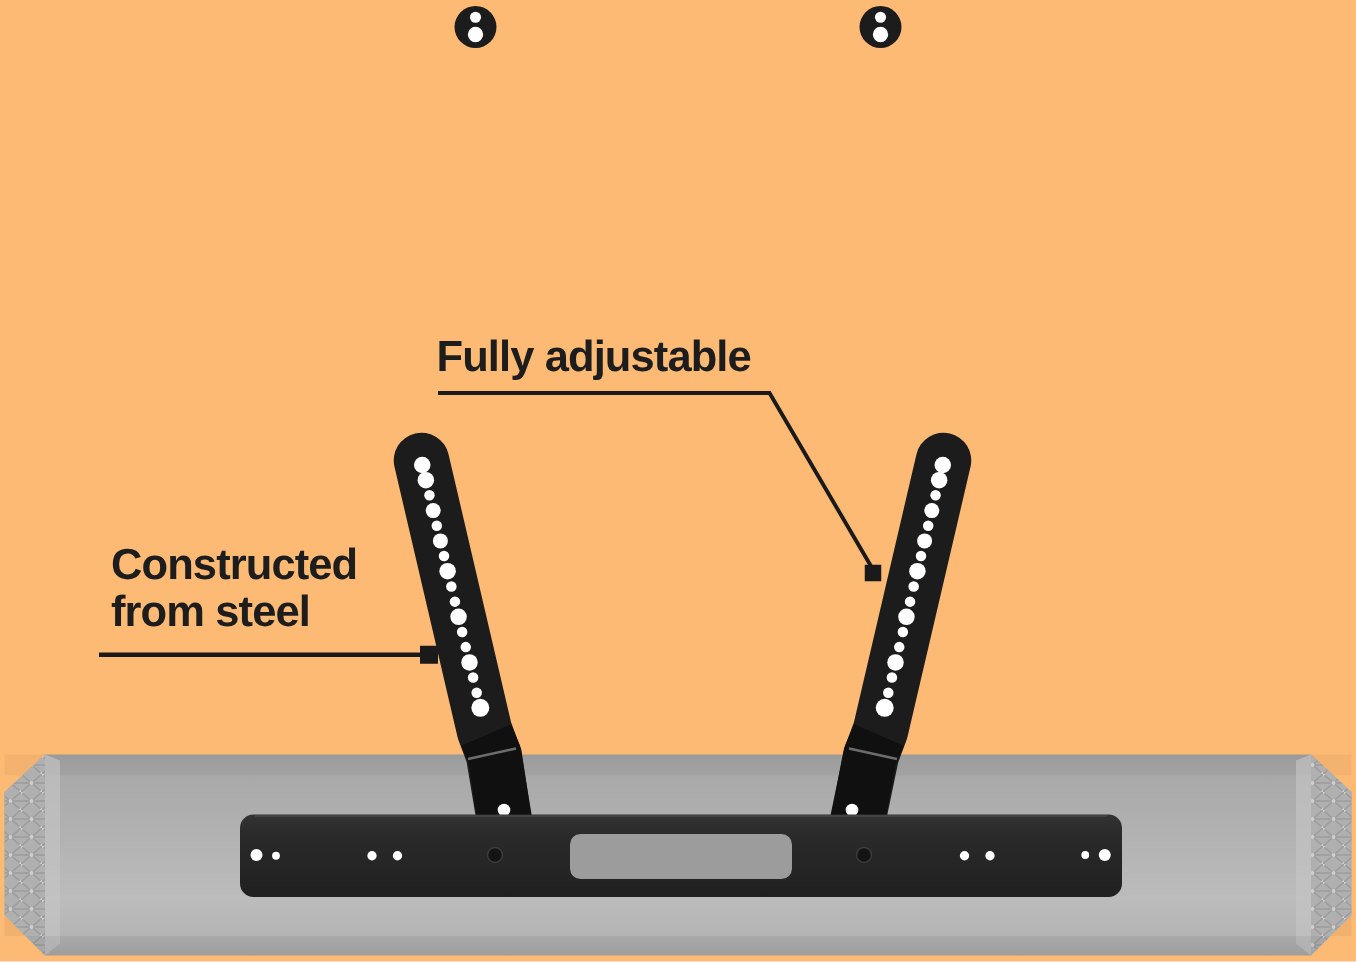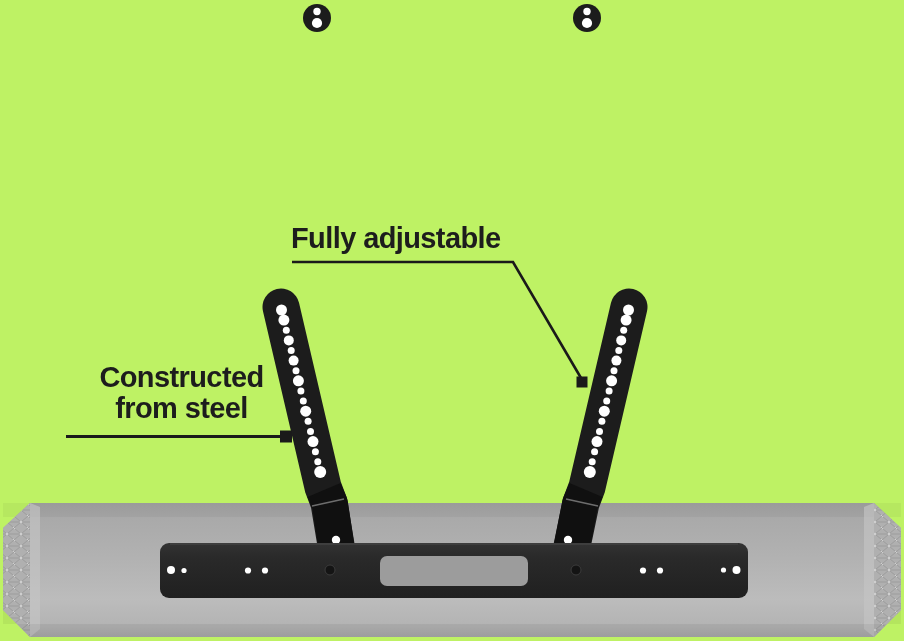--- a/index.html
+++ b/index.html
@@ -1,26 +1,26 @@
 <!DOCTYPE html>
 <html><head>
 <meta charset="utf-8">
 <style>
   html,body{margin:0;padding:0;background:#fff;}
   .stage{
-    position:relative;width:904px;height:641px;background:#bef264;overflow:hidden;
+    position:relative;width:904px;height:641px;background:#fdba74;overflow:hidden;
     font-family:"Liberation Sans","DejaVu Sans",sans-serif;
   }
   .stage svg{position:absolute;left:0;top:0;}
   .callout-label{
     position:absolute;font-weight:700;font-size:29px;line-height:31px;
     color:#1d1d1d;letter-spacing:-0.6px;white-space:pre-line;
   }
   .label-fully{left:291px;top:223px;}
-  .label-steel{left:74px;top:362px;width:215px;text-align:center;}
+  .label-steel{left:74px;top:362px;width:215px;}
 </style>
 </head>
 <body>
 
 <div class="stage">
 
   <svg width="904" height="641" viewBox="0 0 904 641">
     <defs>
       <linearGradient id="barGrad" x1="0" y1="0" x2="0" y2="1">
         <stop offset="0" stop-color="#a2a2a2"></stop>

